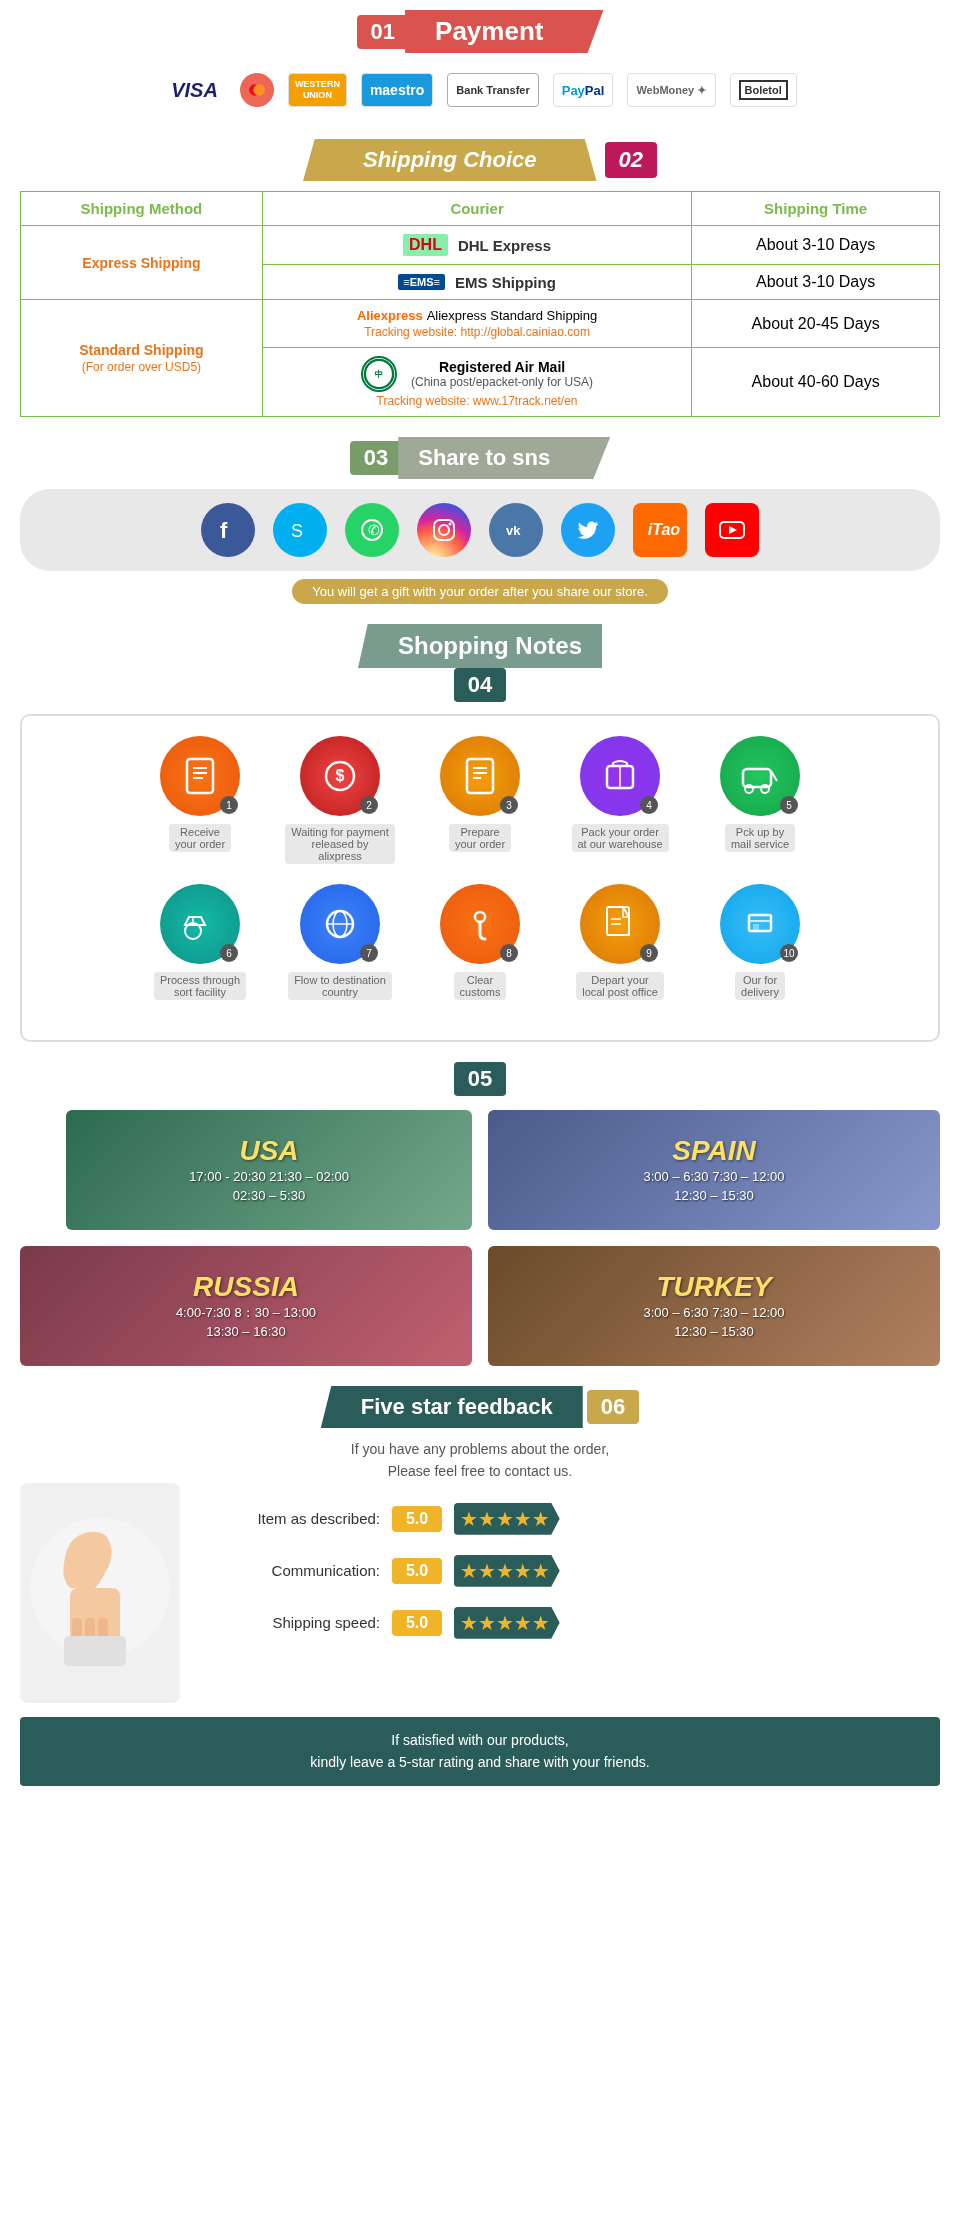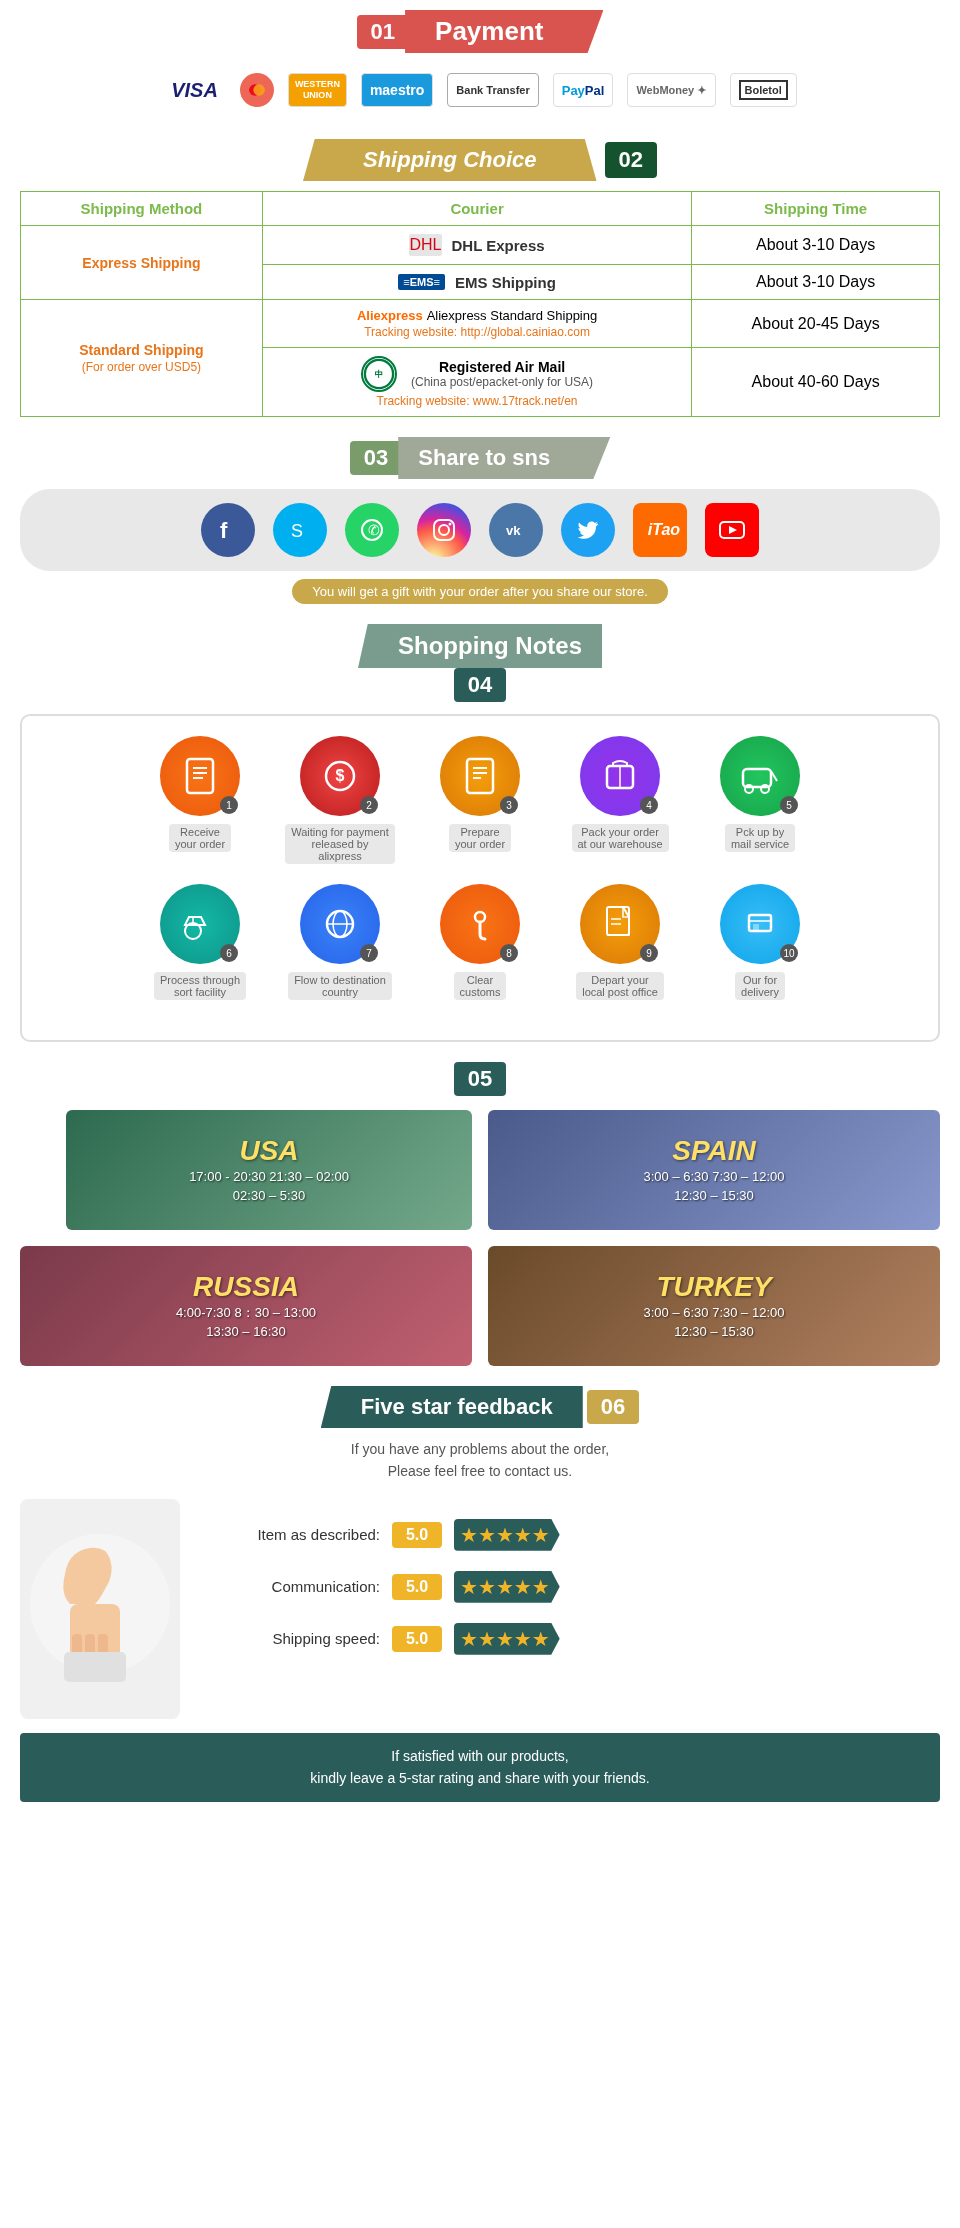--- a/index.html
+++ b/index.html
@@ -107,25 +107,25 @@
       font-size: 14px;
       text-align: center;
     }
     .courier-name {
       font-size: 15px;
       font-weight: bold;
       color: #333;
     }
     .courier-logo-dhl {
       display: inline-block;
-      background: #e5e5e5; border: none;
+      background: #86efac; border: none;
       color: #d40511;
-      font-weight: normal;
+      font-weight: bold;
       font-size: 16px;
-      padding: 2px 0;
+      padding: 2px 6px;
       border-radius: 2px;
       margin-right: 4px;
     }
     .courier-logo-ems {
       display: inline-block;
       background: #004b93;
       color: #fff;
       font-size: 11px;
       font-weight: bold;
       padding: 2px 5px;
@@ -401,21 +401,20 @@
       padding: 4px 14px;
       border-radius: 4px;
       margin-left: 4px;
     }
 
     .feedback-subtitle {
       text-align: center;
       color: #555;
       font-size: 14px;
       line-height: 1.6;
-      margin-bottom: 16px;
     }
 
     .feedback-content {
       display: flex;
       align-items: flex-start;
       gap: 20px;
     }
     .thumbs-up-area {
       flex: 0 0 180px;
       text-align: center;
@@ -527,21 +526,21 @@
     </div>
   </div>
 </div>
 
 <div class="section-shipping">
   <div class="shipping-header">
     <div style="display:flex;align-items:center;justify-content:center;width:100%;">
       <div style="background:#c8a84b;color:#fff;font-size:22px;font-weight:bold;padding:8px 60px;clip-path:polygon(4% 0, 96% 0, 100% 100%, 0% 100%);font-style:italic;">
         <span>Shipping Choice</span>
       </div>
-      <div style="background:#14532d;color:#fff;font-size:22px;font-weight:bold;padding:5px 14px;border-radius:4px;margin-left:8px;">
+      <div style="background:#be185d;color:#fff;font-size:22px;font-weight:bold;padding:5px 14px;border-radius:4px;margin-left:8px;font-style:italic;">
         <span>02</span>
       </div>
     </div>
   </div>
 
   <table class="shipping-table">
     <thead>
       <tr>
         <th>Shipping Method</th>
         <th>Courier</th>

